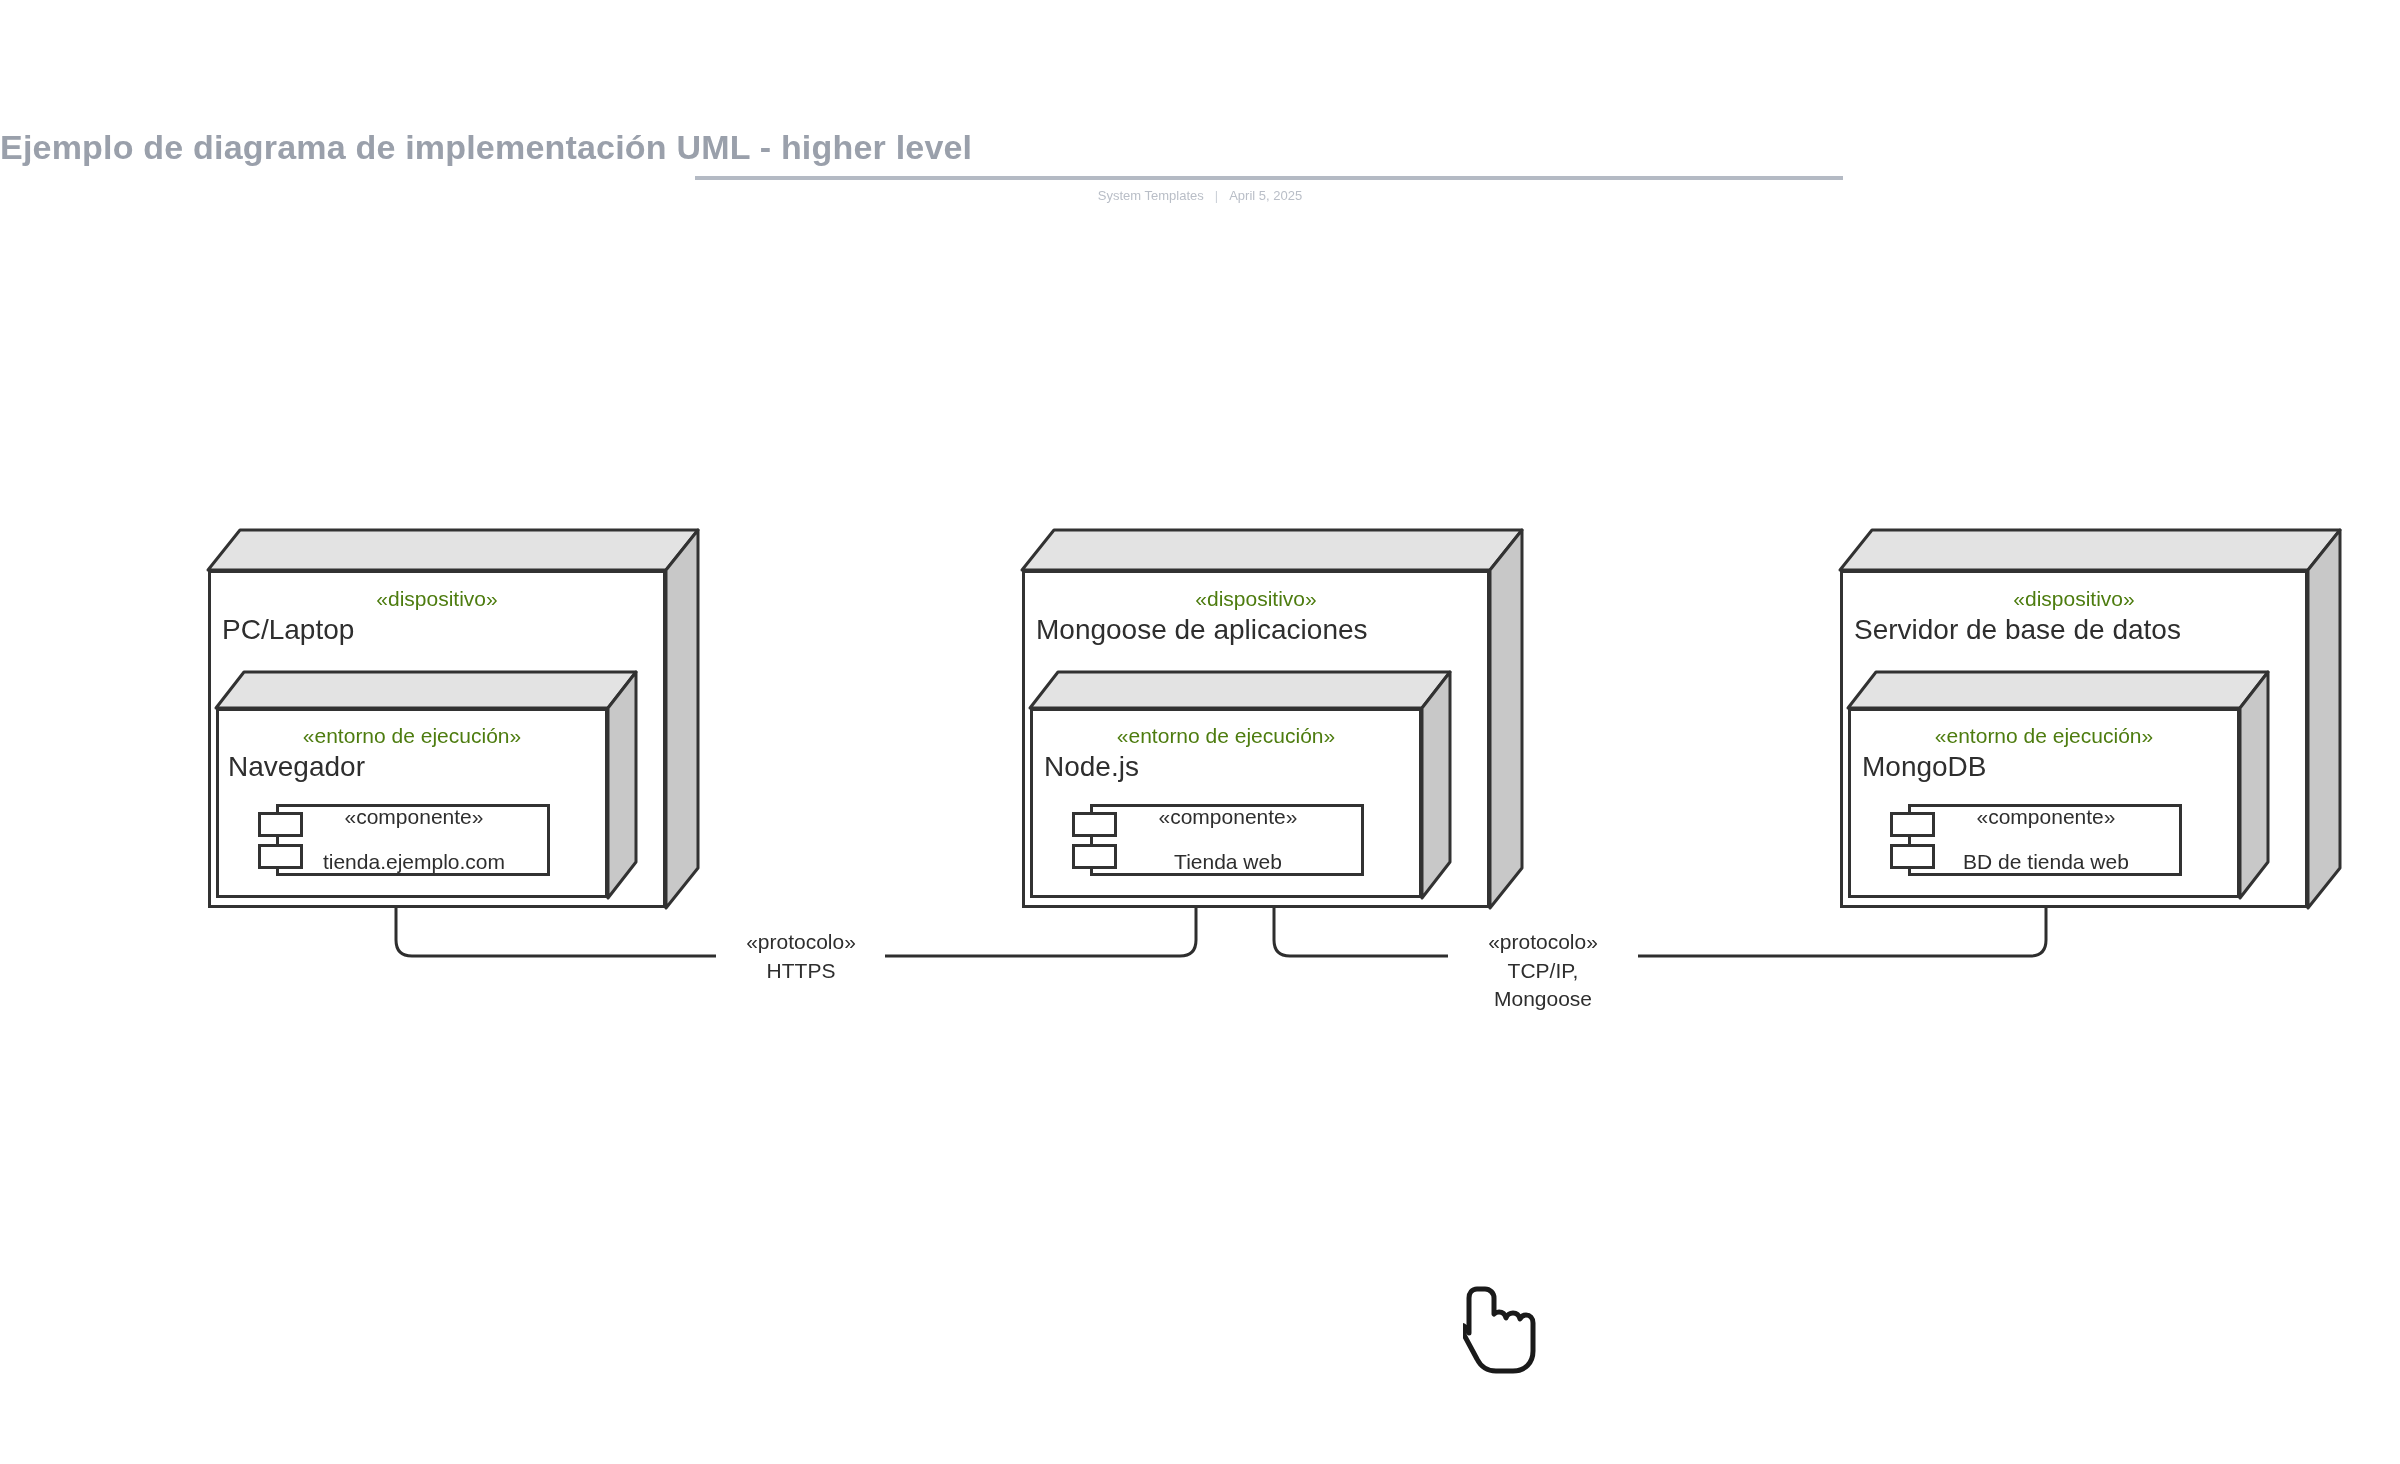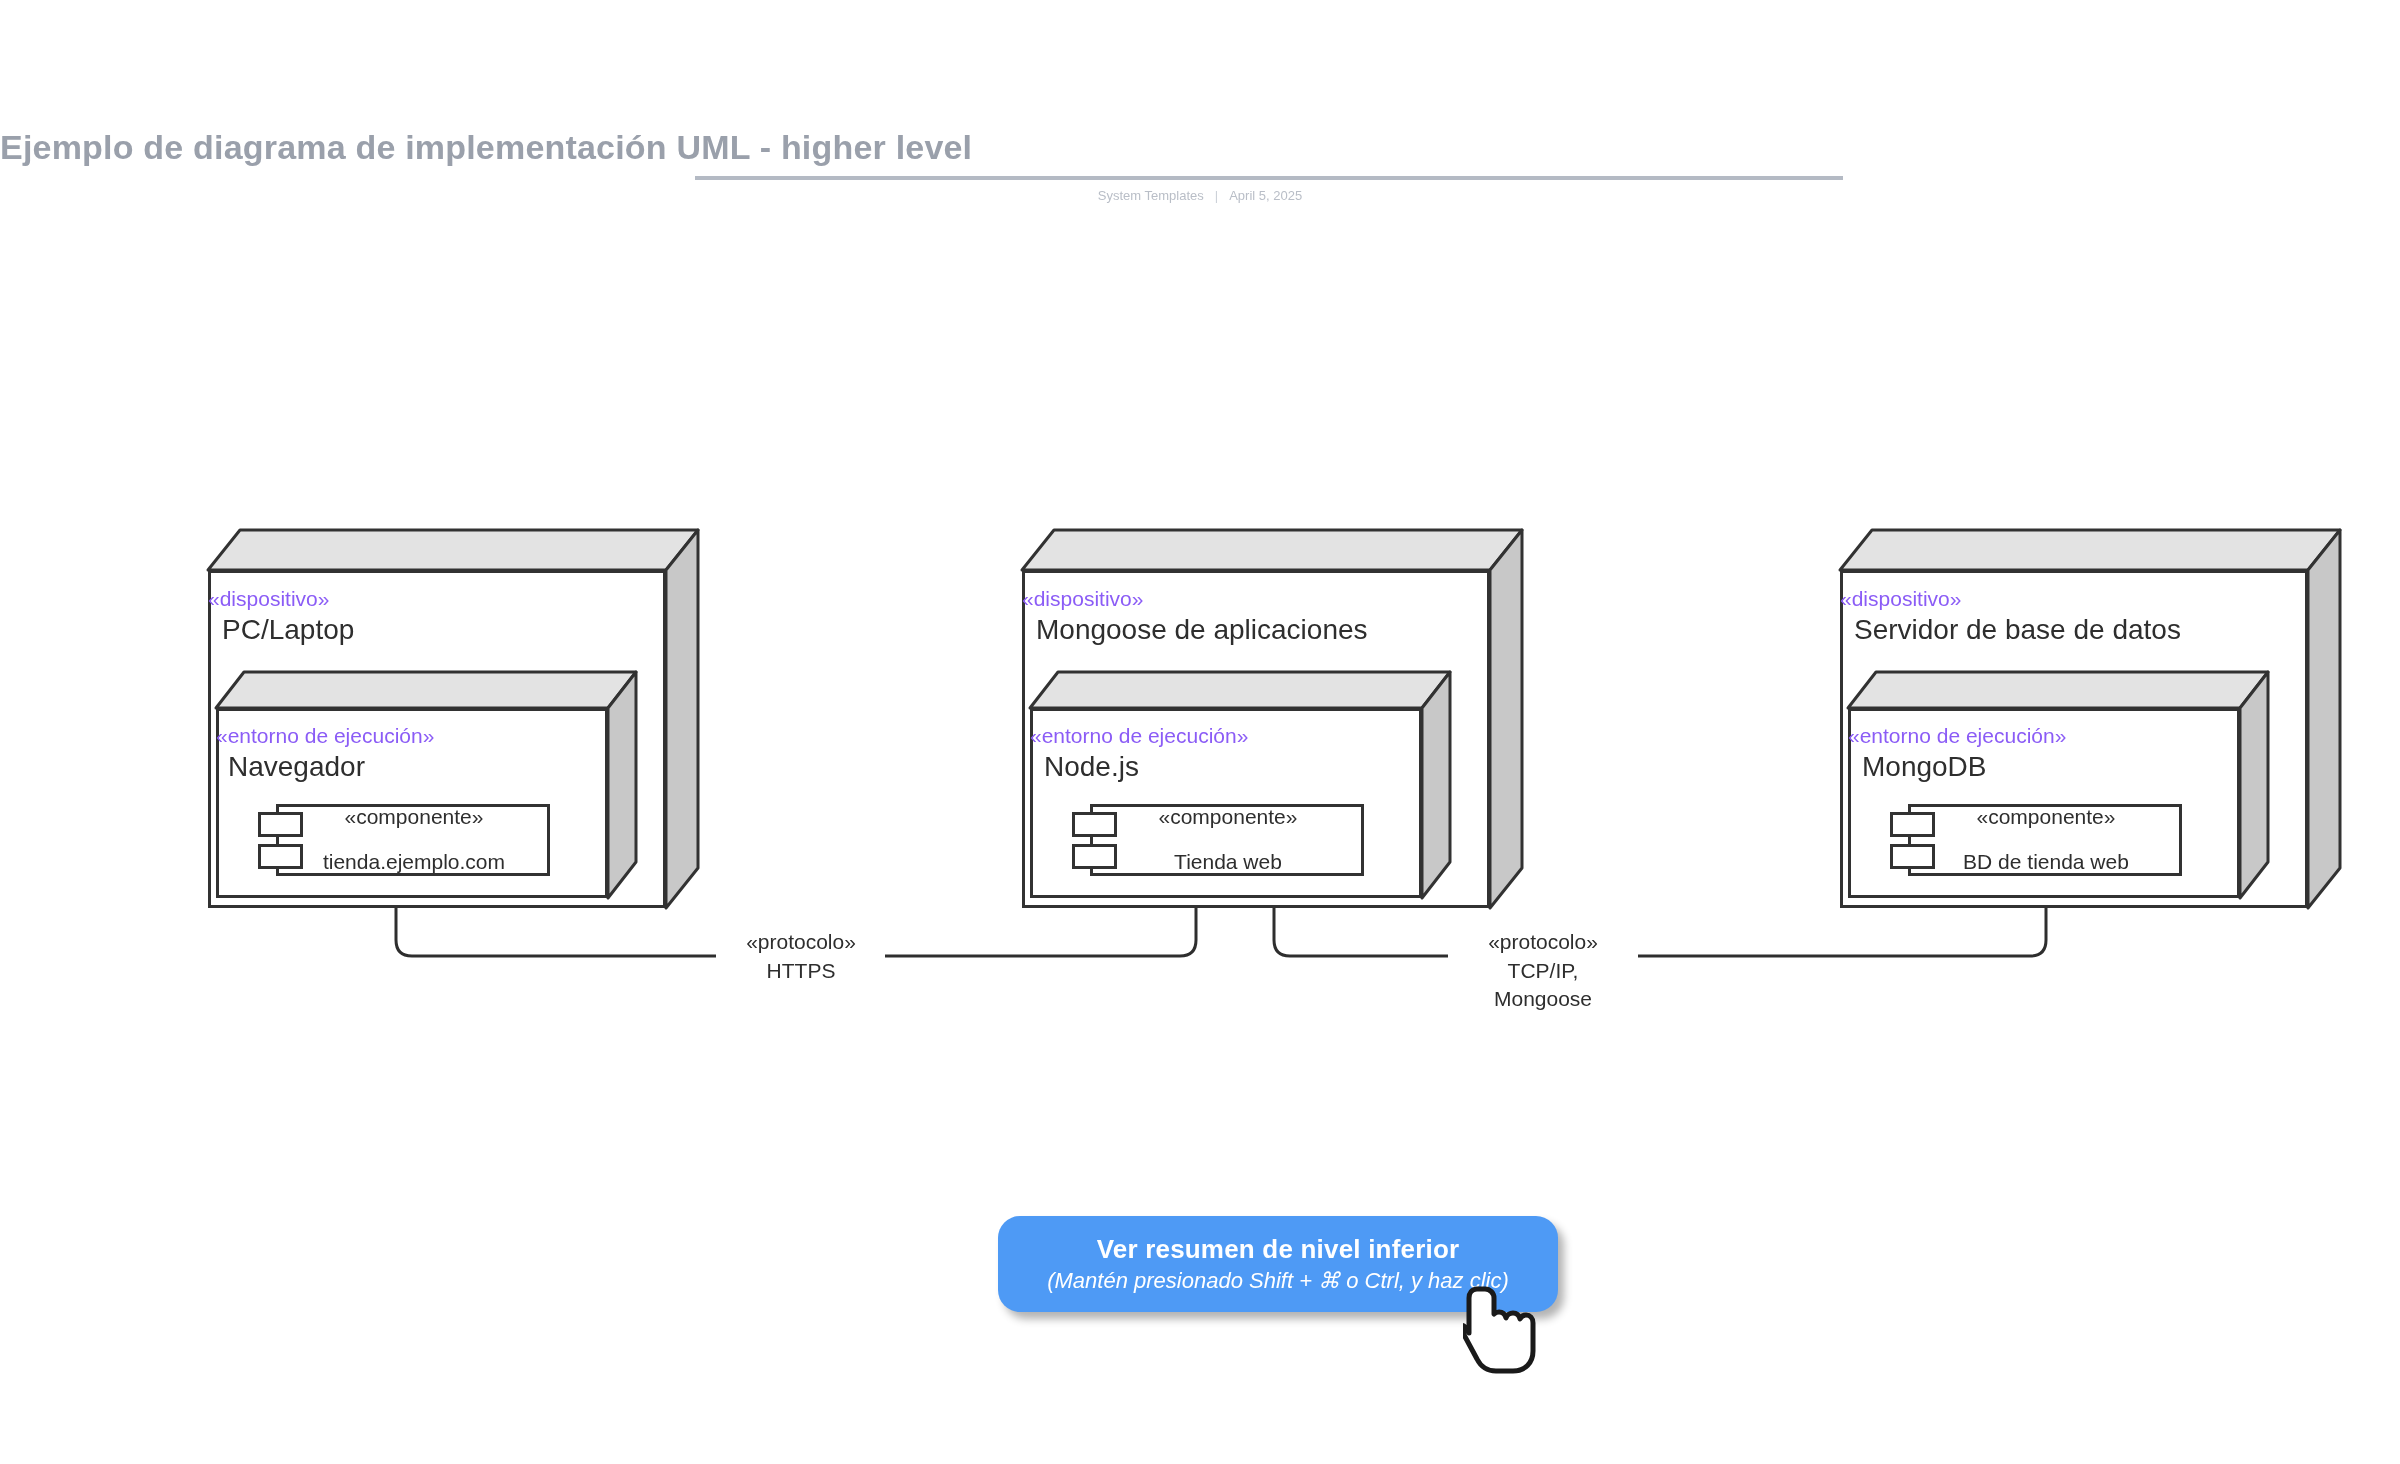--- a/index.html
+++ b/index.html
@@ -35,21 +35,22 @@
   .node { position: absolute; }
   .node .face {
     position: absolute; left: 0; top: 0;
     background: #ffffff;
     border: 3px solid #323232;
   }
   .node .poly { position: absolute; left: 0; top: 0; overflow: visible; }
 
   .stereo {
     position: absolute; width: 100%;
-    font-size: 21px; color: #8b5cf6;
+    text-align: center;
+    font-size: 21px; color: #4d7c0f;
     white-space: nowrap;
   }
   .nodename {
     position: absolute;
     font-size: 28px; color: #2e2e2e;
     white-space: nowrap;
   }
 
   
   .comp-box {
@@ -224,24 +225,20 @@
     <div>«protocolo»</div>
     <div>HTTPS</div>
   </div>
 
   <div class="conn-label" style="left:1358px; top:928px; width:370px;">
     <div>«protocolo»</div>
     <div>TCP/IP,</div>
     <div>Mongoose</div>
   </div>
 
-  <div id="cta">
-    <div id="cta-title">Ver resumen de nivel inferior</div>
-    <div id="cta-sub">(Mantén presionado Shift + ⌘ o Ctrl, y haz clic)</div>
-  </div>
 
   <svg id="cursor-icon" width="78" height="92" viewBox="0 0 78 92">
     <path d="M14 6 C9 6 6 10 6 15 L6 50 L2 44 C-1 40 -3 45 0 50
              L14 76 C18 84 24 88 33 88 L50 88 C62 88 70 80 70 68
              L70 40 C70 35 67 32 63 32 C60 32 58 34 57 36
              C56 32 53 30 50 30 C47 30 44 32 43 35
              C42 31 39 29 36 29 C34 29 32 30 31 31 L31 15
              C31 10 27 6 22 6 Z" fill="#ffffff" stroke="#1a1a1a" stroke-width="5" stroke-linejoin="round"></path>
   </svg>
 

